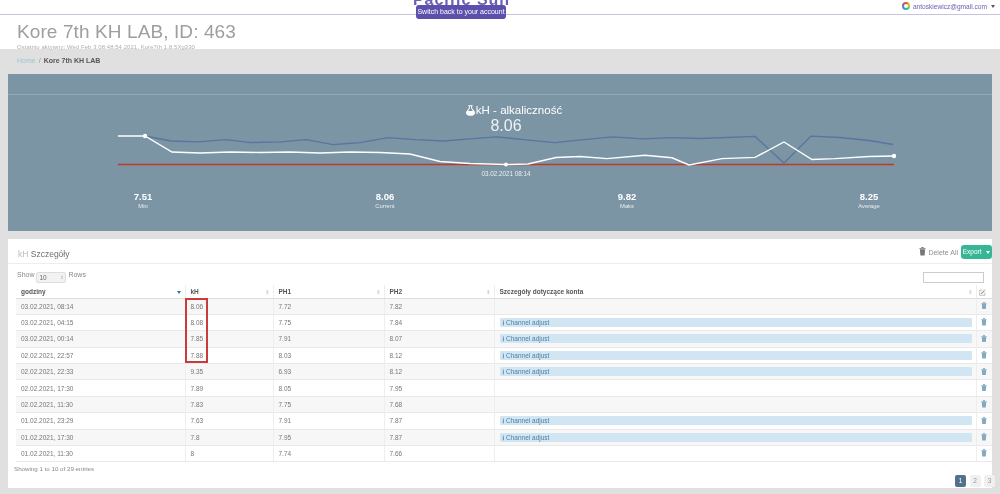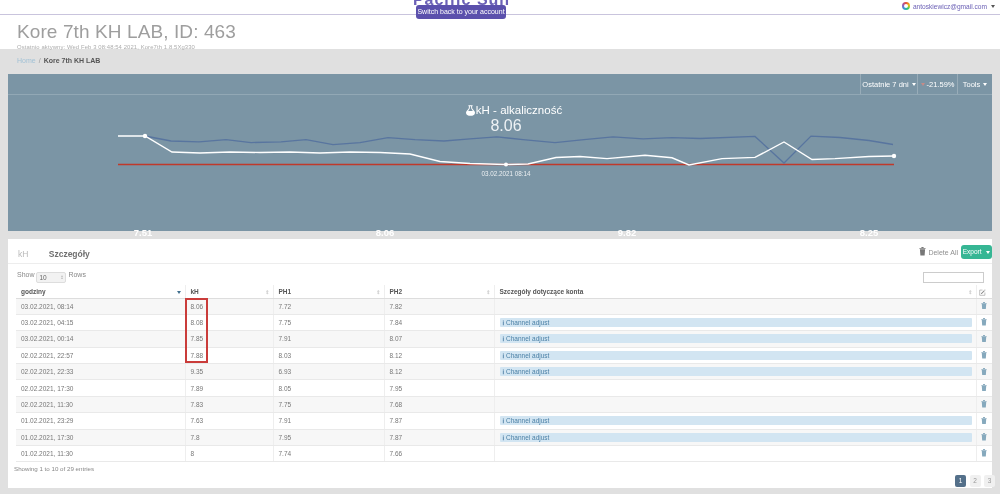--- a/index.html
+++ b/index.html
@@ -24,29 +24,29 @@
 .headline { position:absolute; top:20px; left:0; right:0; border-top:1px solid rgba(255,255,255,0.18); }
 .btngroup .seg { border-left:1px solid rgba(255,255,255,0.22); color:#fff; font-size:7.5px; display:flex; align-items:center; justify-content:center; white-space:nowrap; }
 .seg.s1 { width:57px; }
 .seg.s2 { width:40px; }
 .seg.s3 { width:35px; }
 .wcaret { display:inline-block; width:0; height:0; border-left:2.5px solid transparent; border-right:2.5px solid transparent; border-top:3px solid #fff; margin-left:3px; }
 .rcaret { display:inline-block; width:0; height:0; border-left:2.5px solid transparent; border-right:2.5px solid transparent; border-top:3px solid #d98880; margin-right:2px; opacity:0.8; }
 .ctitle { position:absolute; top:30px; left:16px; right:0; text-align:center; color:#fff; font-size:11.5px; padding-left:12px; }
 
 .cvalue { position:absolute; top:43px; left:0; right:0; text-align:center; color:#eef2f5; font-size:16px; padding-left:12px; }
-.stats { position:absolute; left:14px; right:2px; top:117px; display:flex; text-align:center; color:#fff;margin-top:36px; }
+.stats { position:absolute; left:14px; right:2px; top:117px; display:flex; text-align:center; color:#fff; }
 .stats .st { flex:1; }
 .stats .num { font-size:9.5px; font-weight:bold; }
 .stats .lbl { font-size:5.8px; margin-top:1px; color:#e9eef1; }
 .tablepanel { margin-top:8px; height:249px; background:#fff; font-size:7px; color:#777; }
 .thead { position:relative; height:25px; border-bottom:1px solid #ededed; }
 .ttitle { position:absolute; left:10px; top:10px; font-size:8.5px; }
 .ttitle .light { color:#b9b9b9; }
-.ttitle .dark { color:#6f6f6f; font-weight:bold;margin-left:18px; }
+.ttitle .dark { color:#6f6f6f; font-weight:normal; }
 .delall { position:absolute; right:34px; top:8px; font-size:7px; color:#8f8f8f; }
 .exportbtn { position:absolute; right:0px; top:6px; width:31px; height:14px; background:#36b694; border-radius:3px; color:#fff; font-size:6.5px; text-align:center; line-height:14px; white-space:nowrap; }
 .controls { position:relative; height:21px; }
 .showsel { position:absolute; left:9px; top:7px; font-size:7px; color:#888; }
 .selbox { display:inline-block; width:30px; height:11px; background:#f2f2f2; border:1px solid #ddd; border-radius:2px; font-size:6.5px; color:#666; padding:1px 2px; position:relative; vertical-align:-3px; }
 .selbox::after { content:"\2195"; position:absolute; right:2px; top:1px; font-size:6px; color:#888; }
 .searchbox { position:absolute; right:8px; top:8px; width:61px; height:11px; border:1px solid #ccc; background:#fff; }
 table.grid { width:976px; margin:0 0 0 8px; border-collapse:collapse; table-layout:fixed; }
 table.grid th, table.grid td { border-bottom:1px solid #e9e9e9; border-left:1px solid #eeeeee; padding:0 0 0 5px; height:16.4px; font-size:6.5px; overflow:hidden; white-space:nowrap; }
 .tc { text-align:center; padding:0 !important; }
@@ -72,25 +72,20 @@
   <div class="switchbtn">Switch back to your account</div>
   <div class="user"><span class="avatar"></span>antoskiewicz@gmail.com<span class="ucaret"></span></div>
 </div>
 <div class="pagehead">
   <h1>Kore 7th KH LAB, ID: 463</h1>
   <div class="sub">Ostatnio aktywny: Wed Feb 3 08:48:54 2021, Kore7th 1.8.5Xg330</div>
 </div>
 <div class="crumbbar"><span class="home">Home</span><span class="sep">/</span><b>Kore 7th KH LAB</b></div>
 <div class="panel chartpanel">
   <div class="headline"></div>
-    <div class="btngroup">
-    <div class="seg s1">Ostatnie 7 dni<span class="wcaret"></span></div>
-    <div class="seg s2"><span class="rcaret"></span>-21.59%</div>
-    <div class="seg s3">Tools<span class="wcaret"></span></div>
-  </div>
   <div class="ctitle"><svg width="9" height="11" viewBox="0 0 448 512" style="vertical-align:-2px;margin-right:1px">
         <path fill="#fff" d="M288 0H160 136c-13.3 0-24 10.7-24 24s10.7 24 24 24h8V110.8c0 21.4-6.4 42.4-18.4 60.2L24.8 291.7C8.6 315.6 0 343.9 0 372.8C0 449.7 62.3 512 139.2 512H308.8C385.7 512 448 449.7 448 372.8c0-28.9-8.6-57.2-24.8-81.1L322.4 171c-12-17.8-18.4-38.7-18.4-60.2V48h8c13.3 0 24-10.7 24-24s-10.7-24-24-24H288zM192 110.8V48h64v62.8c0 30.9 9.2 61.2 26.6 86.8L341.5 284H106.5l58.9-86.3c17.4-25.7 26.6-55.9 26.6-86.8z"></path>
       </svg>kH - alkaliczność</div>
   <div class="cvalue">8.06</div>
   <svg width="984" height="154" viewBox="0 0 984 154" style="position:absolute;left:0;top:2px;">
     <line x1="110" y1="88.5" x2="886" y2="88.5" stroke="#c0392b" stroke-width="1.6"></line>
 
     <polyline fill="none" stroke="#54719f" stroke-width="1.3" opacity="0.9" points="137,60 163,65 191,65.8 218,63.7 243,66.6 273,65.8 298,63.7 325,68.7 352,66.6 380,61.6 407,63.7 436,65 462,62.9 489,60.8 515,63.7 547,66.6 576,63.7 605,60.8 635,62.9 664,61.6 692,62.5 747,60.4 776,87 803,60.1 832,61.5 861,64.5 885,68.5"></polyline>
     <polyline fill="none" stroke="#ffffff" stroke-width="1.4" points="110,60 137,60 164,76 192,77 222,76 252,76.5 282,76 312,77 342,76 372,76.5 402,78 432,85.5 462,87.5 498,88.5 520,88 548,81.5 572,80.5 599,82.6 637,79.2 664,81.8 681,88.9 714,82.6 747,81.4 776,66 804,83.5 827,82.6 861,80.5 886,80"></polyline>
     <circle cx="137" cy="60" r="2.2" fill="#fff"></circle>

